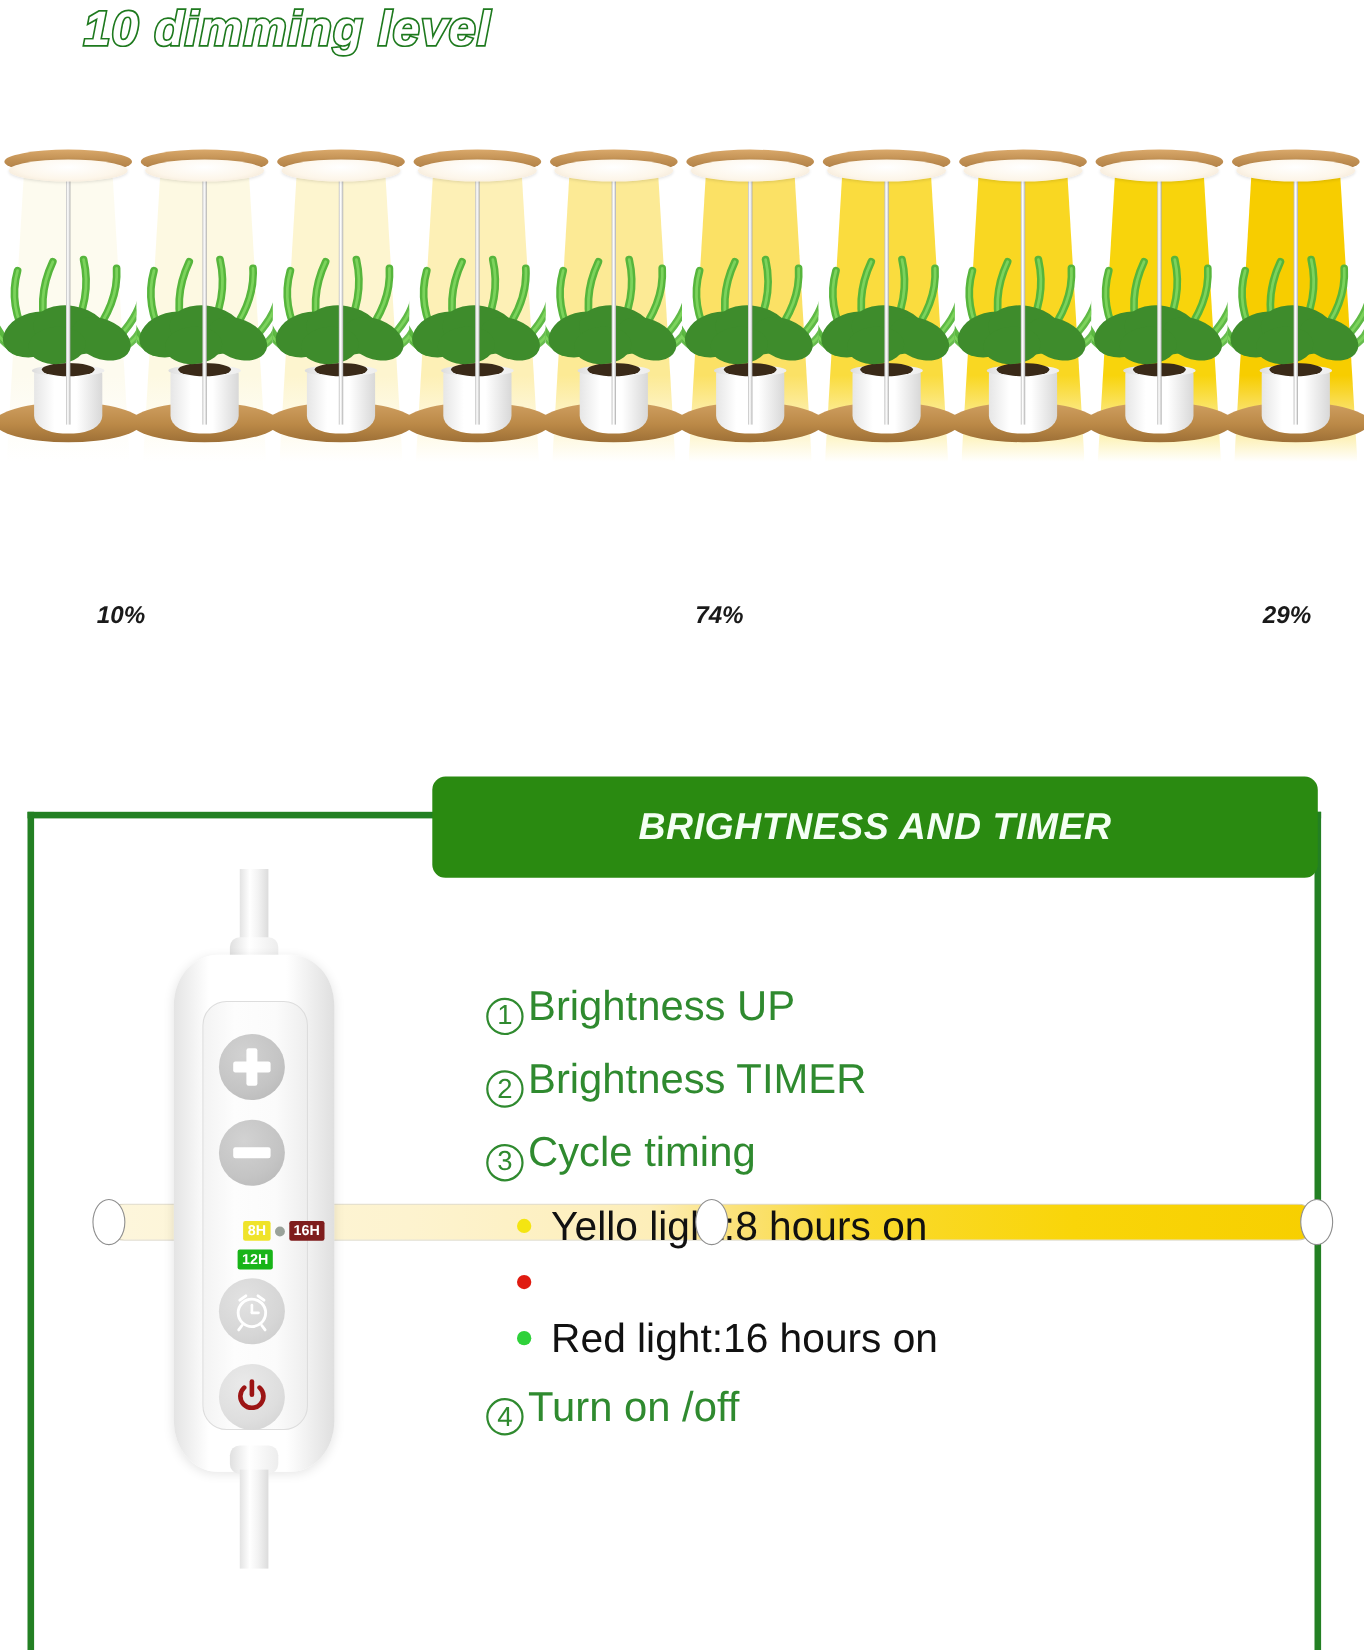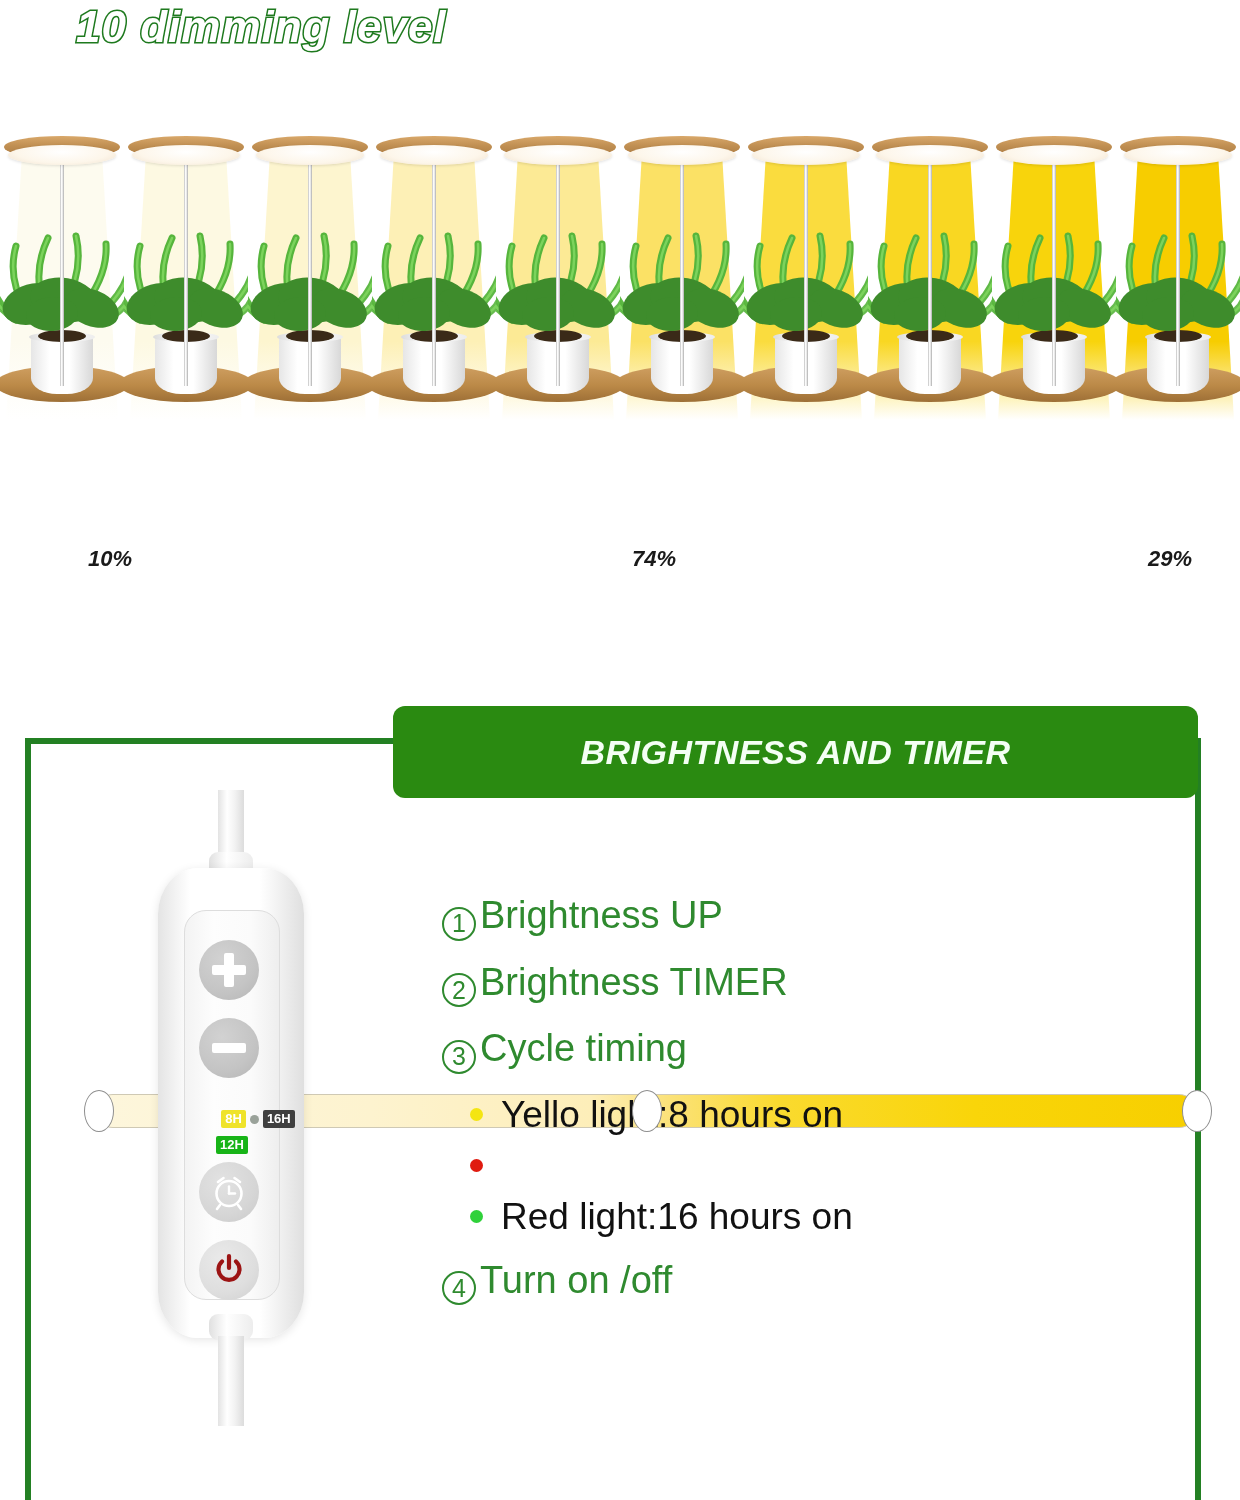--- a/index.html
+++ b/index.html
@@ -255,21 +255,21 @@
 
   .badge-row {
     position: absolute; left: 44px; top: 318px; width: 96px; height: 22px;
     display: flex; align-items: center; justify-content: center; gap: 4px; margin-left: 26px;
   }
   .badge {
     font-size: 13px; font-weight: bold; color: #ffffff;
     padding: 1px 4px; border-radius: 2px; line-height: 1.25;
   }
   .badge-8h  { background: #efe32a; }
-  .badge-16h { background: #404040; }
+  .badge-16h { background: #7f1d1d; }
   .badge-12h { background: #18b418; }
   .led-dot { width: 9px; height: 9px; border-radius: 50%; background: #9aa29a; }
   .badge-row-2 {
     position: absolute; left: 44px; top: 344px; width: 96px; height: 22px;
     display: flex; align-items: center; justify-content: center;
   }
 
   .btn-clock {
     position: absolute; left: 59px; top: 372px; width: 60px; height: 60px; border-radius: 50%;
     background: radial-gradient(circle at 38% 32%, #e2e2e2 0%, #d6d6d6 60%, #c9c9c9 100%);

